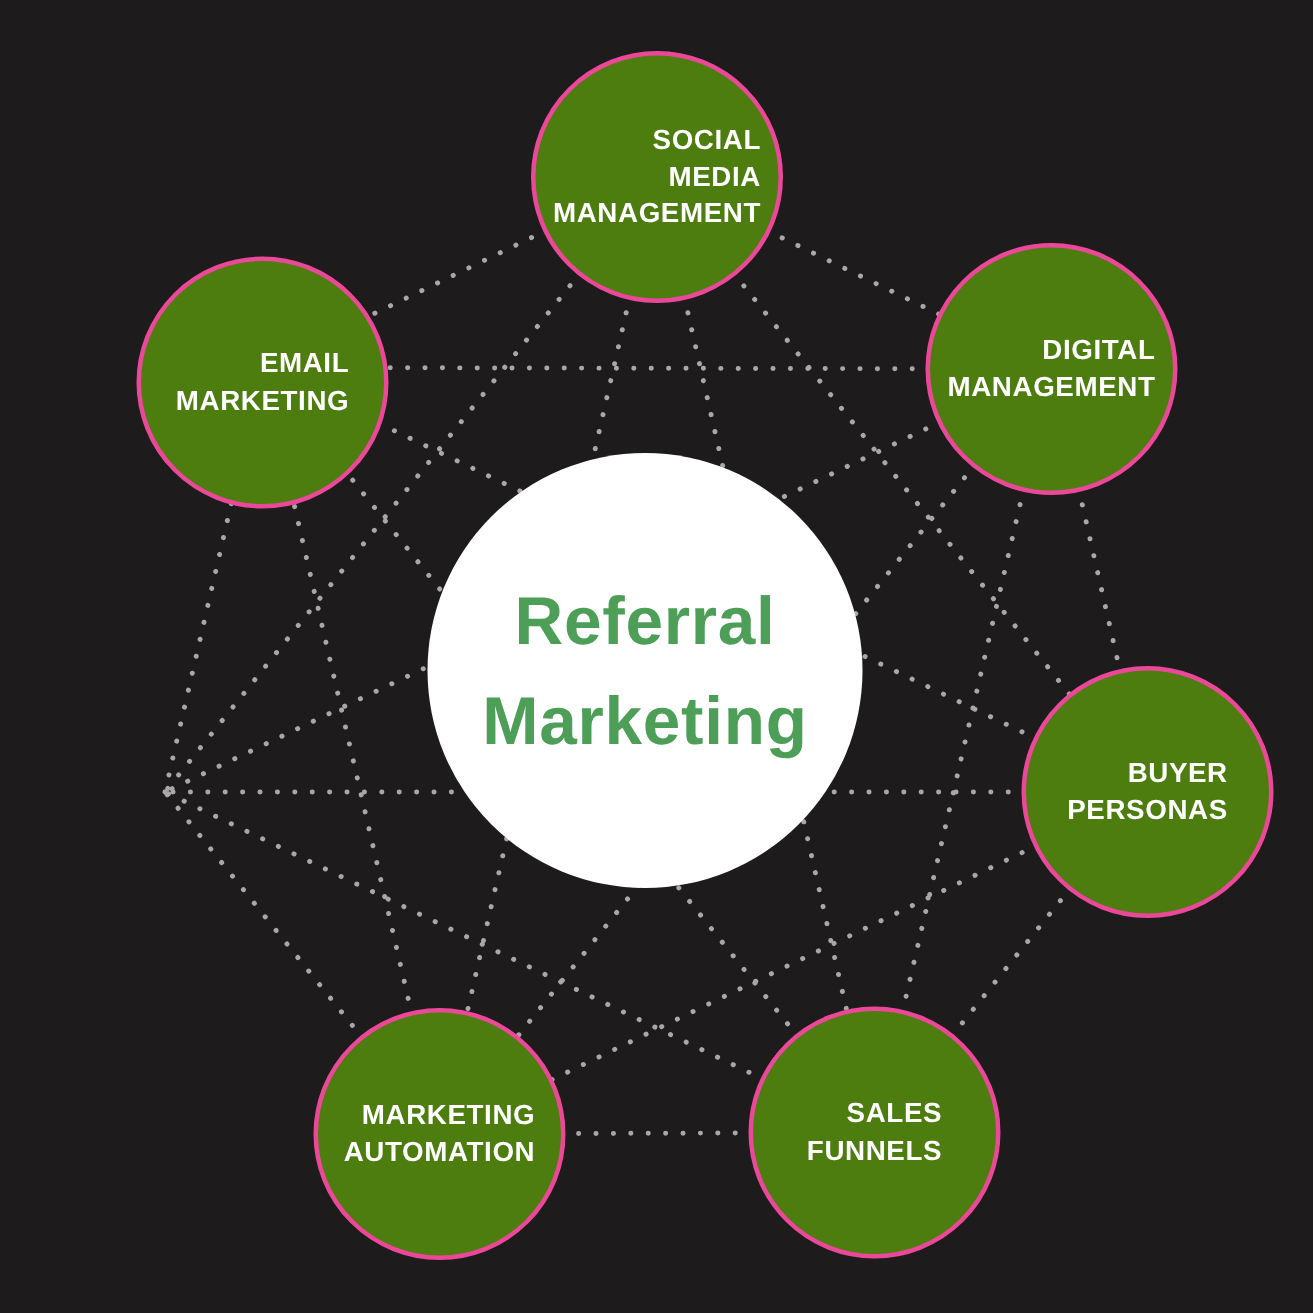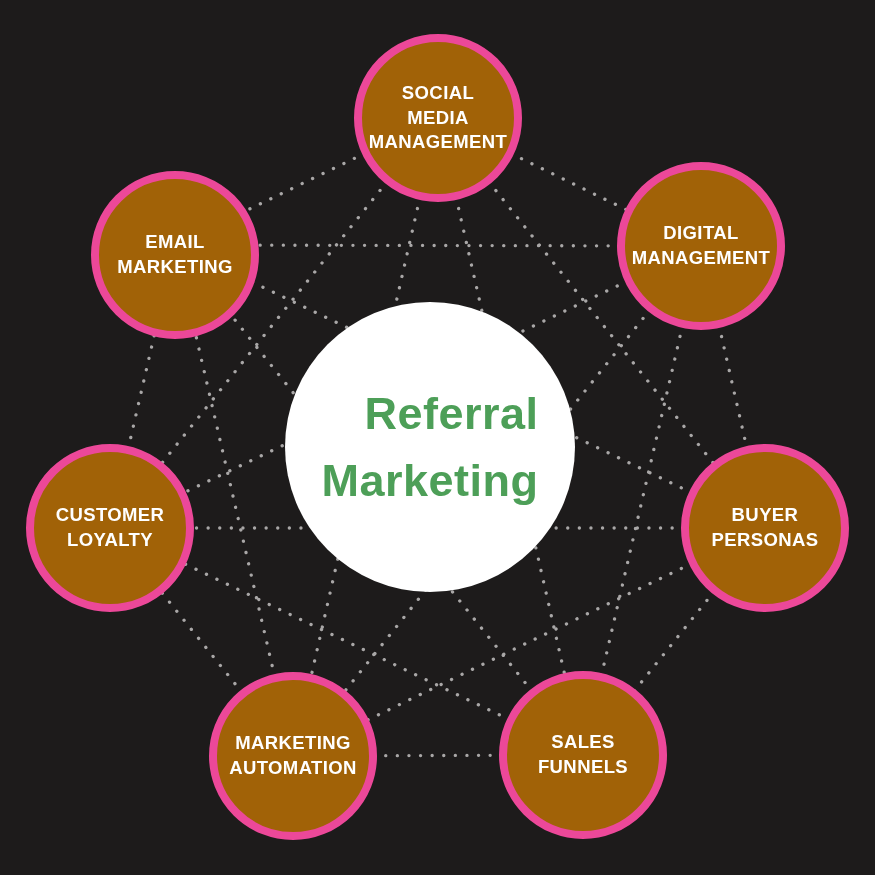--- a/index.html
+++ b/index.html
@@ -21,45 +21,45 @@
     position: absolute;
     left: 0;
     top: 0;
     width: 875px;
     height: 875px;
     display: block;
   }
   .node {
     position: absolute;
     box-sizing: border-box;
-    border: 8px solid #ec4899;
+    border: 3px solid #ec4899;
     border-radius: 50%;
-    background: #a16207;
+    background: #4d7c0f;
     display: flex;
     align-items: center;
     justify-content: center;
-    text-align: center;
+    text-align: right;
   }
   .node-label {
     color: #ffffff;
     font-weight: bold;
     font-size: 18.5px;
     line-height: 1.35;
     letter-spacing: 0.4px;
     white-space: pre-line;
   }
   .center-circle {
     position: absolute;
     box-sizing: border-box;
     border-radius: 50%;
     background: #ffffff;
     display: flex;
     align-items: center;
     justify-content: center;
-    text-align: right;
+    text-align: center;
   }
   .center-label {
     color: #4d9f58;
     font-weight: bold;
     font-size: 45px;
     line-height: 1.5;
     letter-spacing: 0.5px;
     white-space: pre-line;
   }
 </style>
@@ -106,24 +106,20 @@
 PERSONAS</span>
   </div>
   <div class="node" style="left: 499px; top: 671px; width: 168px; height: 168px;">
     <span class="node-label">SALES
 FUNNELS</span>
   </div>
   <div class="node" style="left: 209px; top: 672px; width: 168px; height: 168px;">
     <span class="node-label">MARKETING
 AUTOMATION</span>
   </div>
-  <div class="node" style="left: 26px; top: 444px; width: 168px; height: 168px;">
-    <span class="node-label">CUSTOMER
-LOYALTY</span>
-  </div>
   <div class="node" style="left: 91px; top: 171px; width: 168px; height: 168px;">
     <span class="node-label">EMAIL
 MARKETING</span>
   </div>
 
   <div class="center-circle" style="left: 285px; top: 302px; width: 290px; height: 290px;">
     <span class="center-label">Referral
 Marketing</span>
   </div>
 

